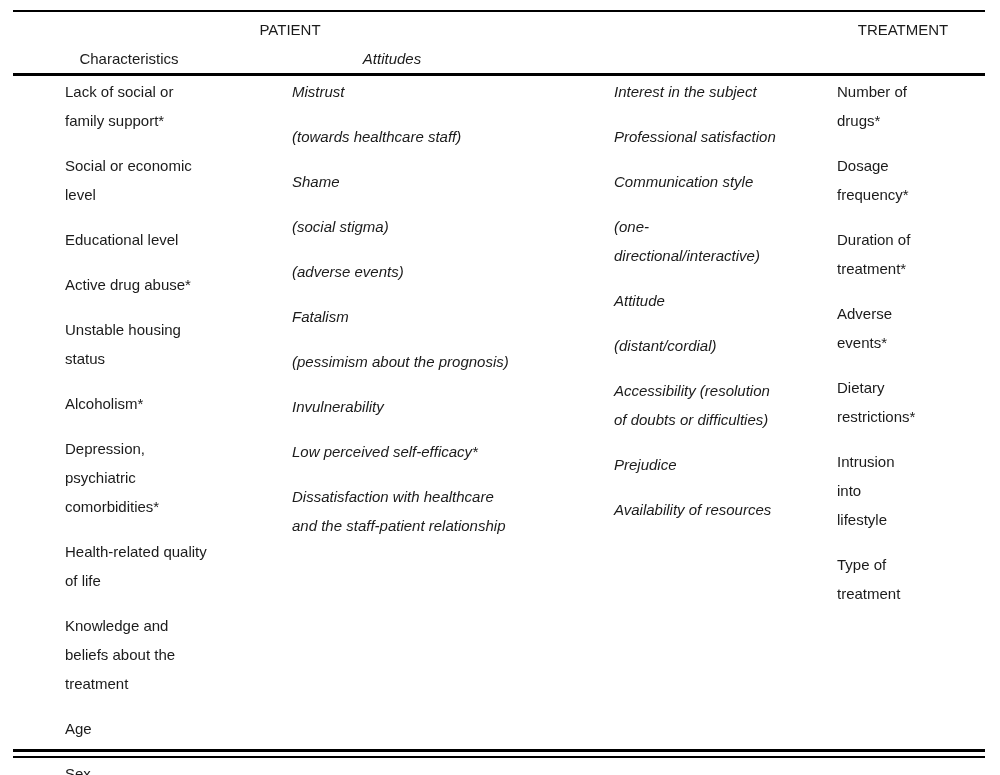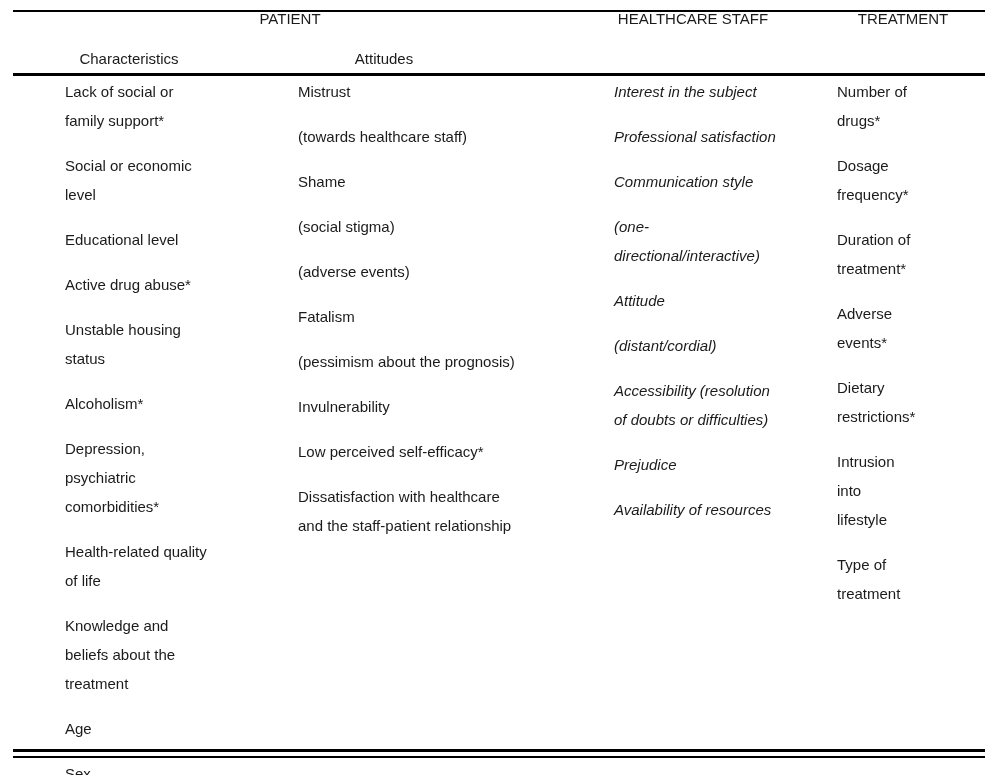--- a/index.html
+++ b/index.html
@@ -28,52 +28,51 @@
   .rule-bottom-b   { top: 756px; height: 2px; }
 
   .hdr {
     position: absolute;
     transform: translateX(-50%);
     font-size: 15px;
     line-height: 21px;
     white-space: nowrap;
     color: #1b1b1b;
   }
-  .hdr-row1 { top: 8px; }
+  .hdr-row1 { top: 19px; }
   .hdr-row2 { top: 48px; }
 
   .col {
     position: absolute;
     top: 77px;
     font-size: 15px;
     line-height: 29px;
   }
   .col-characteristics { left: 65px;  width: 200px; }
-  .col-attitudes       { left: 298px; width: 290px; }
+  .col-attitudes       { left: 292px; width: 290px; font-style: italic; }
   .col-staff           { left: 614px; width: 225px; font-style: italic; }
   .col-treatment       { left: 837px; width: 112px; }
 
   .cell-item {
     margin: 0 0 16px 0;
     white-space: pre-line;
   }
 </style>
 </head>
 <body>
 
 <div class="page">
 
   <div class="rule rule-top"></div>
 
   <span class="hdr hdr-row1" style="left:290px;">PATIENT</span>
-  <span class="hdr hdr-row1" style="left:693px;">HEALTHCARE STAFF</span>
   <span class="hdr hdr-row1" style="left:903px;">TREATMENT</span>
 
   <span class="hdr hdr-row2" style="left:129px;">Characteristics</span>
-  <span class="hdr hdr-row2" style="left:384px;">Attitudes</span>
+  <span class="hdr hdr-row2" style="left:392px;font-style:italic;">Attitudes</span>
 
   <div class="rule rule-header"></div>
 
   <div class="col col-characteristics">
       <p class="cell-item">Lack of social or
 family support*</p>
       <p class="cell-item">Social or economic
 level</p>
       <p class="cell-item">Educational level</p>
       <p class="cell-item">Active drug abuse*</p>

